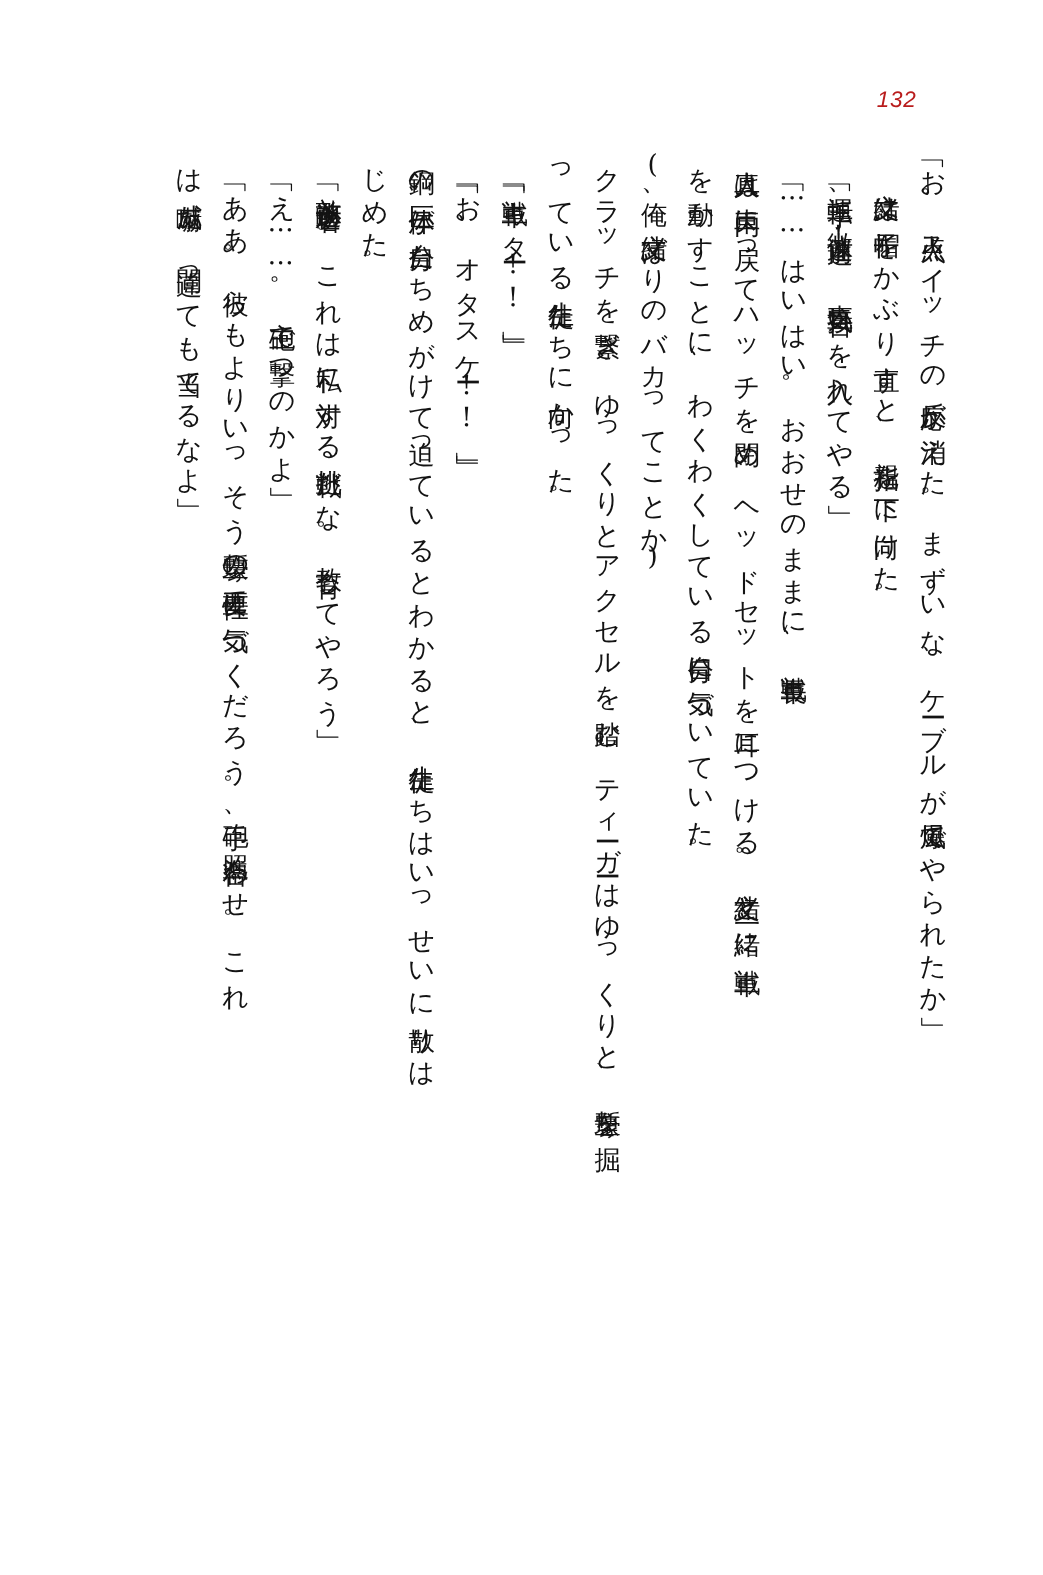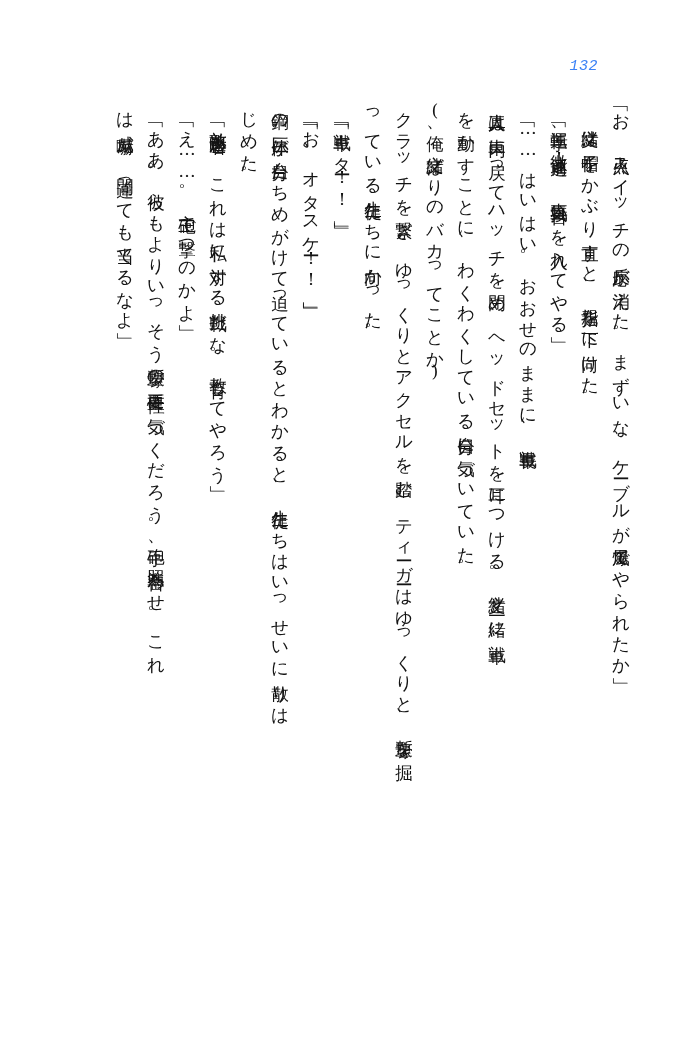--- a/index.html
+++ b/index.html
@@ -12,25 +12,25 @@
     width: 695px;
     height: 1050px;
     background: #ffffff;
     overflow: hidden;
     font-family: "DejaVu Serif", serif;
     color: #111111;
   }
   #page-number {
     position: absolute;
     top: 58px;
-    right: 97px;
-    font-family: Liberation Mono, monospace;
+    right: 84px;
+    font-family: Liberation Sans, sans-serif;
     font-size: 15px;
     font-style: italic;
-    color: #3b82f6;
+    color: #b91c1c;
     letter-spacing: 0.5px;
   }
   #body-text {
     position: absolute;
     top: 100px;
     right: 66px;
     left: 52px;
     bottom: 90px;
     display: flex;
     flex-direction: row-reverse;

